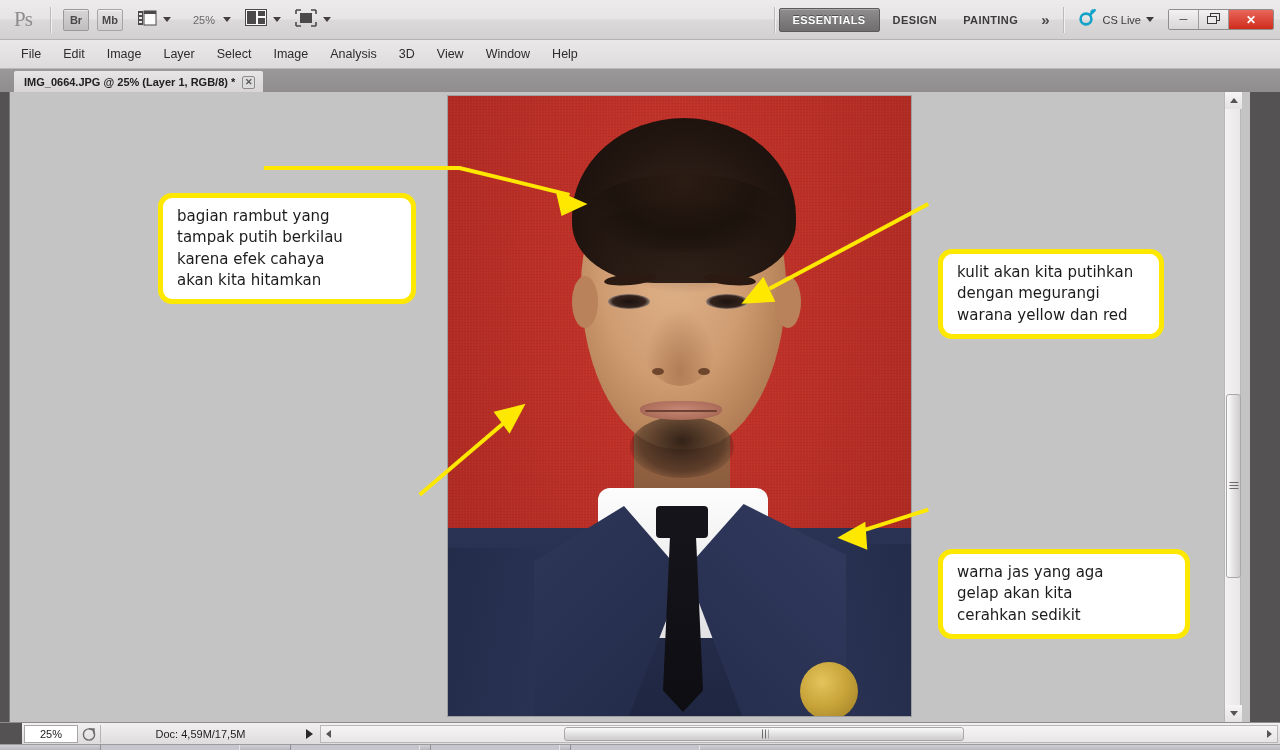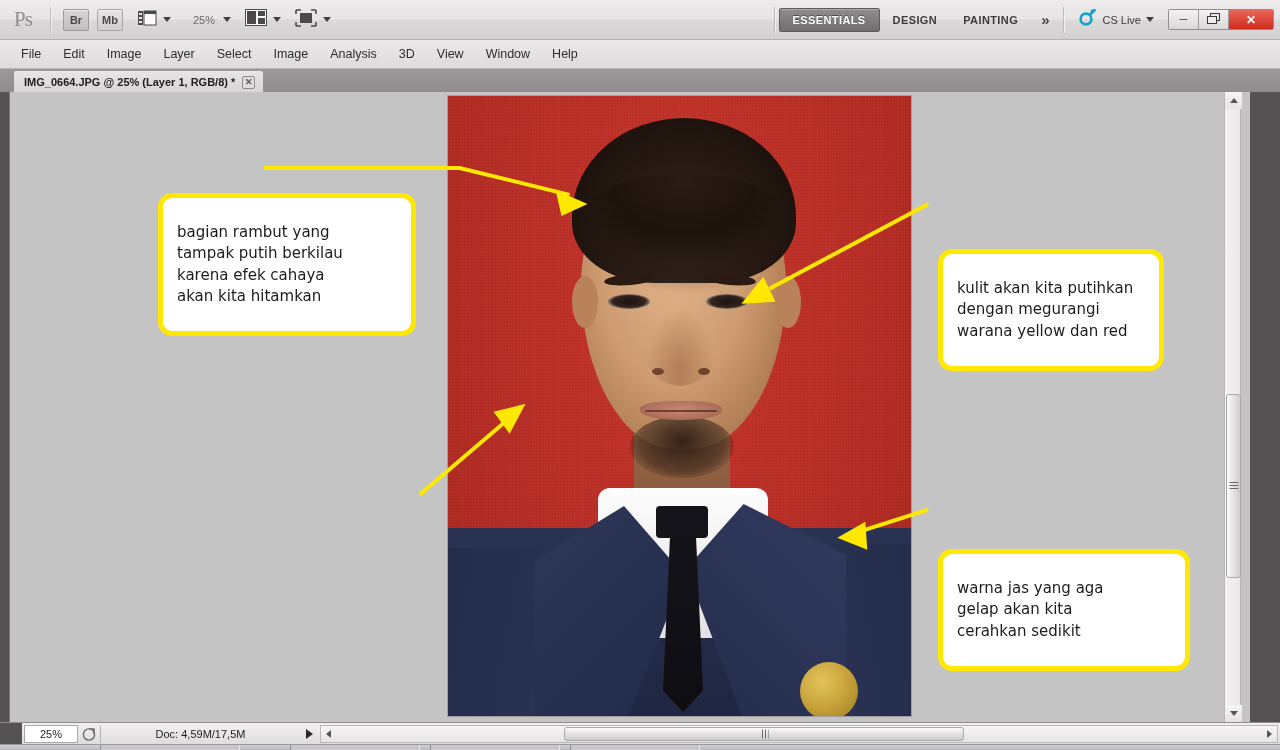--- a/index.html
+++ b/index.html
@@ -261,21 +261,21 @@
     border-radius: 50%;
     filter: blur(.6px);
   }
 
   
   .callout {
     position: absolute;
     background: #ffffff;
     border: 5px solid #ffe800;
     border-radius: 14px;
-    padding: 24px 14px;
+    padding: 8px 14px;
     font-family: "DejaVu Sans", sans-serif;
     font-size: 15px;
     line-height: 1.42;
     color: #1c1c1c;
     white-space: pre-line;
     z-index: 6;
   }
   #callout-hair { left: 148px; top: 101px; width: 258px; }
   #callout-skin { left: 928px; top: 157px; width: 226px; }
   #callout-bg   { left: 157px; top: 446px; width: 256px; }

